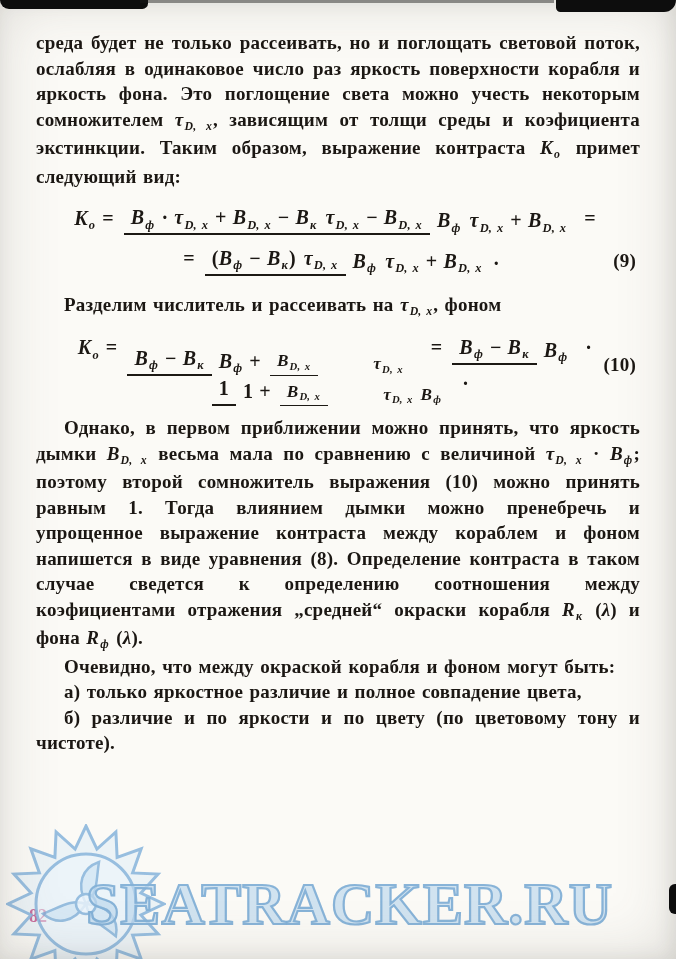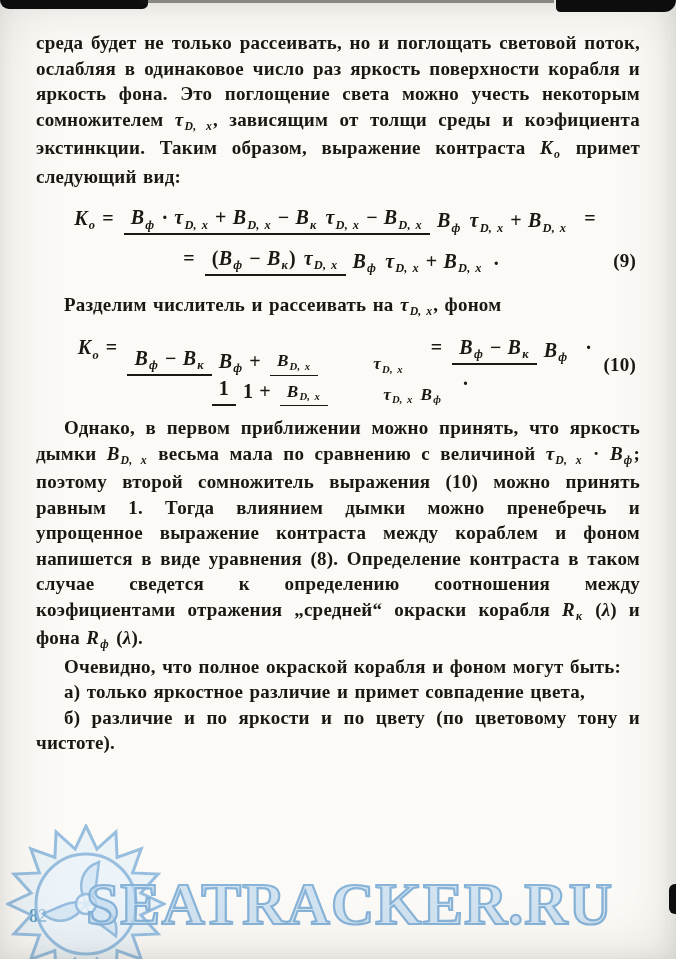--- a/index.html
+++ b/index.html
@@ -42,21 +42,21 @@
   .frac .frac .fnum{border-bottom-width:1.5px;}
   .bottom-heavy{position:relative;top:0.55em;}
 
   .tk-v{font-style:italic;}
   .tk-s{font-size:0.62em;font-style:italic;position:relative;top:0.34em;white-space:pre;margin:0 1px 0 1px;}
   .tk-o{padding:0 6px;white-space:pre;}
   .tk-x{white-space:pre-wrap;}
   .tk-sp{display:inline-block;width:0.4em;}
 
   .page-number{position:absolute;left:29px;bottom:32px;z-index:2;
-    font-size:18px;font-weight:600;color:#0369a1;}
+    font-size:18px;font-weight:600;color:#be185d;}
 
   
   .watermark{position:absolute;left:0;right:0;bottom:0;height:170px;z-index:3;pointer-events:none;}
   .wm-text{
     position:absolute;left:86px;bottom:20px;white-space:nowrap;
     font-family:"Liberation Serif","DejaVu Serif",serif;
     font-size:60px;font-weight:700;letter-spacing:1px;
     color:rgba(216,233,247,0.50);
     -webkit-text-stroke:2.2px rgba(131,176,214,0.95);
     text-shadow:0 0 1px rgba(131,176,214,0.4);
@@ -108,22 +108,22 @@
             <span class="fden"><span class="tk-x">1</span><span class="tk-o">+</span><span class="frac">
                 <span class="fnum"><span class="tk-v">B</span><span class="tk-s">D, x</span></span>
                 <span class="fden"><span class="tk-v">τ</span><span class="tk-s">D, x</span><span class="tk-sp"></span><span class="tk-v">B</span><span class="tk-s">ф</span></span>
               </span></span>
           </span><span class="tk-x">.</span></span>
       <span class="eq-label">(10)</span>
     </div>
   </div>
 
   <p class="para indent"><span class="tk-x">Однако, в первом приближении можно принять, что яркость дымки </span><span class="tk-v">B</span><span class="tk-s">D, x</span><span class="tk-x"> весьма мала по сравнению с величиной </span><span class="tk-v">τ</span><span class="tk-s">D, x</span><span class="tk-x"> · </span><span class="tk-v">B</span><span class="tk-s">ф</span><span class="tk-x">; поэтому второй сомножитель выражения (10) можно принять равным 1. Тогда влиянием дымки можно пренебречь и упрощенное выражение контраста между кораблем и фоном напишется в виде уравнения (8). Определение контраста в таком случае сведется к определению соотношения между коэфициентами отражения „средней“ окраски корабля </span><span class="tk-v">R</span><span class="tk-s">к</span><span class="tk-x"> (</span><span class="tk-v">λ</span><span class="tk-x">) и фона </span><span class="tk-v">R</span><span class="tk-s">ф</span><span class="tk-x"> (</span><span class="tk-v">λ</span><span class="tk-x">).</span></p>
-  <p class="para indent"><span class="tk-x">Очевидно, что полное окраской корабля и фоном могут быть:</span></p>
-  <p class="para indent"><span class="tk-x">а) только яркостное различие и примет совпадение цвета,</span></p>
+  <p class="para indent"><span class="tk-x">Очевидно, что между окраской корабля и фоном могут быть:</span></p>
+  <p class="para indent"><span class="tk-x">а) только яркостное различие и полное совпадение цвета,</span></p>
   <p class="para indent"><span class="tk-x">б) различие и по яркости и по цвету (по цветовому тону и чистоте).</span></p>
 
 </div>
 
 <div class="page-number">82</div>
 
 <div class="watermark">
   <svg class="wm-logo" viewBox="0 0 160 160" xmlns="http://www.w3.org/2000/svg">
     <polygon fill="rgba(214,233,247,0.45)" stroke="#8fb9de" stroke-width="3" points="158,80 134.9,90.9 152.1,109.9 126.6,111.1 135.2,135.2 111.1,126.6 109.9,152.1 90.9,134.9 80,158 69.1,134.9 50.1,152.1 48.9,126.6 24.8,135.2 33.4,111.1 7.9,109.9 25.1,90.9 2,80 25.1,69.1 7.9,50.1 33.4,48.9 24.8,24.8 48.9,33.4 50.1,7.9 69.1,25.1 80,2 90.9,25.1 109.9,7.9 111.1,33.4 135.2,24.8 126.6,48.9 152.1,50.1 134.9,69.1"></polygon>
     <circle cx="80" cy="80" r="50" fill="rgba(236,245,252,0.55)" stroke="#8fb9de" stroke-width="3"></circle>

